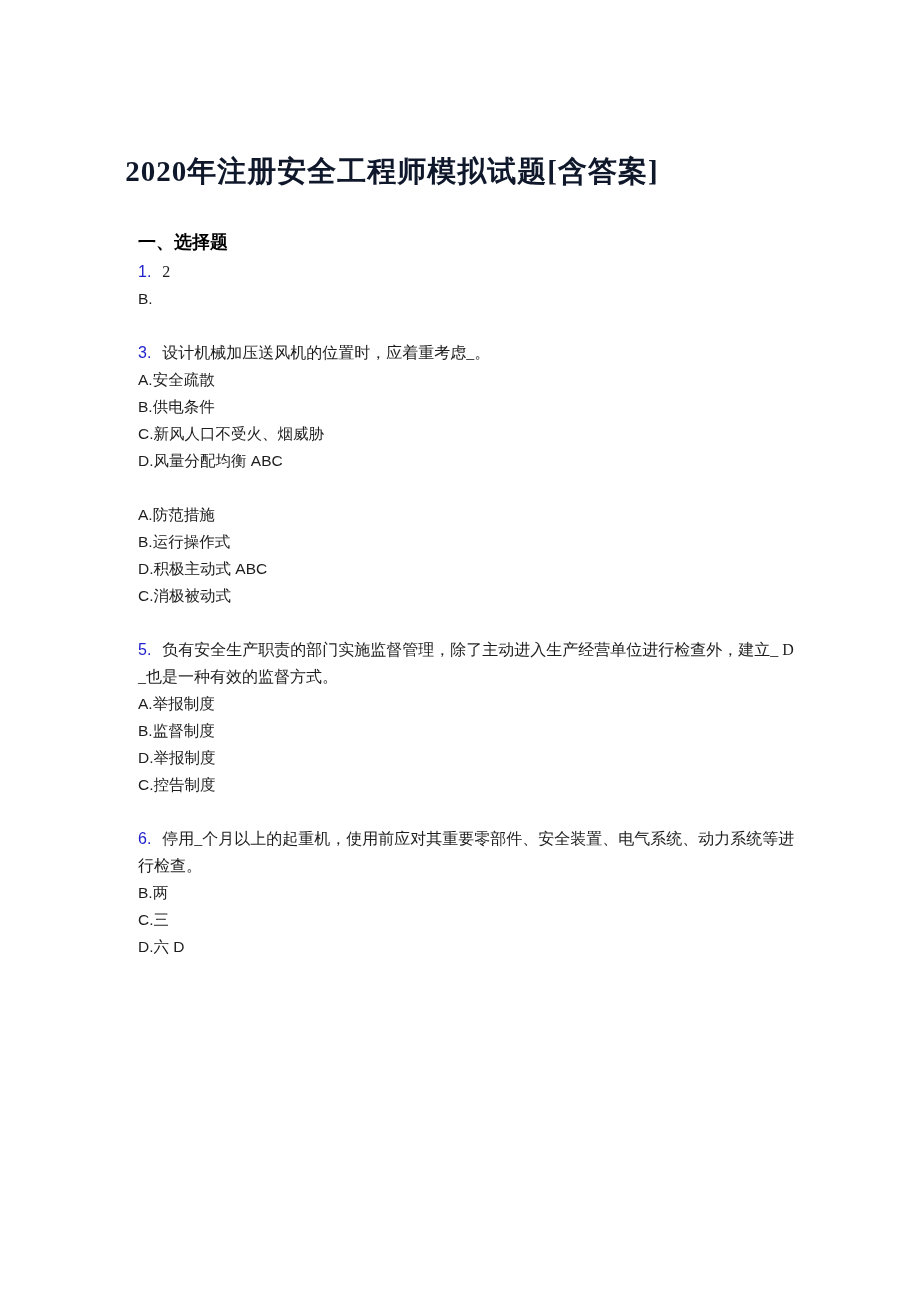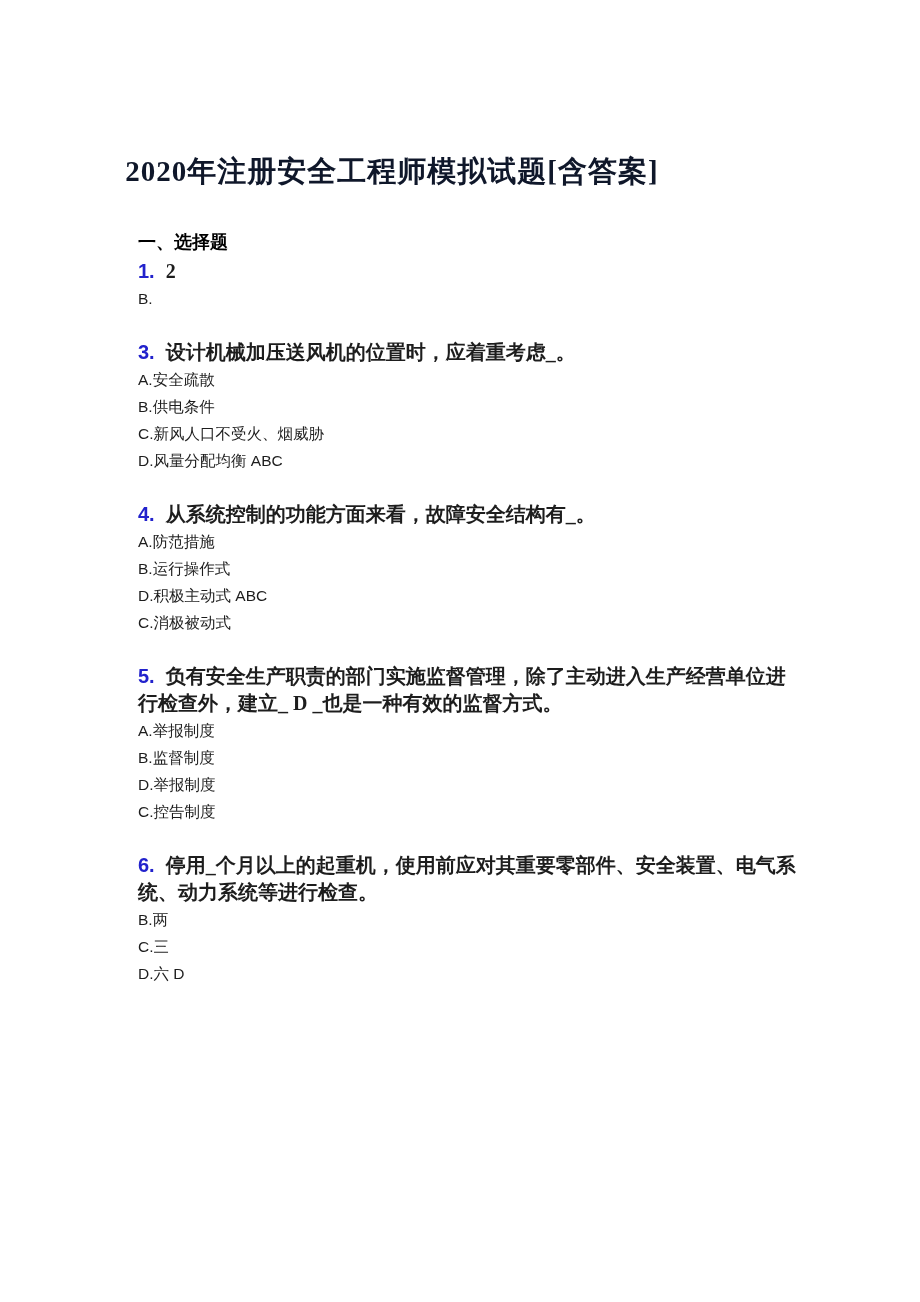--- a/index.html
+++ b/index.html
@@ -43,24 +43,23 @@
     line-height: 25px;
     margin: 0 0 3px 0;
   }
   .question {
     margin-top: 27px;
   }
   .question.first {
     margin-top: 1px;
   }
   .q-line {
-    font-size: 20px;
+    font-size: 16px;
     line-height: 27px;
     color: #1d1d1d;
-    font-weight: bold;
   }
   .q-num {
     color: var(--accent, #2222cc);
     margin-right: 11px;
   }
   .q-text {
     font-family: "Liberation Serif", serif;
   }
   .option {
     font-size: 15.5px;
@@ -91,23 +90,20 @@
       <div class="q-line">
         <span class="q-num">3.</span><span class="q-text">设计机械加压送风机的位置时，应着重考虑_。</span>
       </div>
       <div class="option">A.安全疏散</div>
       <div class="option">B.供电条件</div>
       <div class="option">C.新风人口不受火、烟威胁</div>
       <div class="option">D.风量分配均衡 ABC</div>
     </div>
 
     <div class="question">
-      <div class="q-line">
-        <span class="q-num">4.</span><span class="q-text">从系统控制的功能方面来看，故障安全结构有_。</span>
-      </div>
       <div class="option">A.防范措施</div>
       <div class="option">B.运行操作式</div>
       <div class="option">D.积极主动式 ABC</div>
       <div class="option">C.消极被动式</div>
     </div>
 
     <div class="question">
       <div class="q-line">
         <span class="q-num">5.</span><span class="q-text">负有安全生产职责的部门实施监督管理，除了主动进入生产经营单位进行检查外，建立_ D _也是一种有效的监督方式。</span>
       </div>

